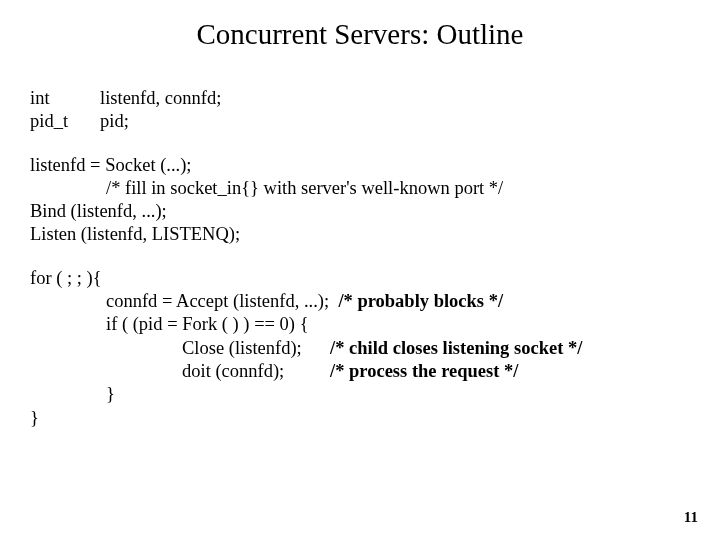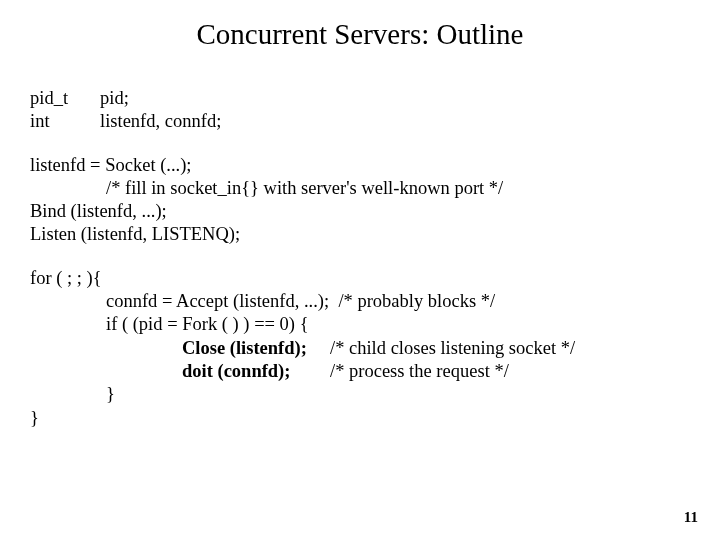--- a/index.html
+++ b/index.html
@@ -38,25 +38,24 @@
       padding-right: 32px;
     }
     .decl-cell2 {
       display: table-cell;
     }
     .block {
       margin-bottom: 20px;
     }
     .indent1 { padding-left: 76px; }
     .indent2 { padding-left: 152px; }
-    .bold { font-weight: normal; margin-top: 16px; }
+    .bold { font-weight: bold; margin-top: 16px; }
     .comment-col {
       display: inline-block;
       width: 148px;
-      font-weight: bold;
     }
     .comment-col-wide {
       display: inline-block;
       width: 224px;
     }
     .page-num {
       position: absolute;
       bottom: 14px;
       right: 22px;
       font-size: 15px;
@@ -64,26 +63,26 @@
     }
   </style>
 </head>
 <body>
 
 <div class="slide">
   <div class="title">Concurrent Servers: Outline</div>
 
   <div class="decl-table block">
     <div class="decl-row">
+      <div class="decl-cell1 code-line">int</div>
+      <div class="decl-cell2 code-line">listenfd, connfd;</div>
+    </div>
+    <div class="decl-row">
       <div class="decl-cell1 code-line">pid_t</div>
       <div class="decl-cell2 code-line">pid;</div>
-    </div>
-    <div class="decl-row">
-      <div class="decl-cell1 code-line">int</div>
-      <div class="decl-cell2 code-line">listenfd, connfd;</div>
     </div>
   </div>
 
   <div class="block">
     <div class="code-line">listenfd = Socket (...);</div>
     <div class="code-line indent1">/* fill in socket_in{} with server's well-known port */</div>
     <div class="code-line">Bind (listenfd, ...);</div>
     <div class="code-line">Listen (listenfd, LISTENQ);</div>
   </div>
 

